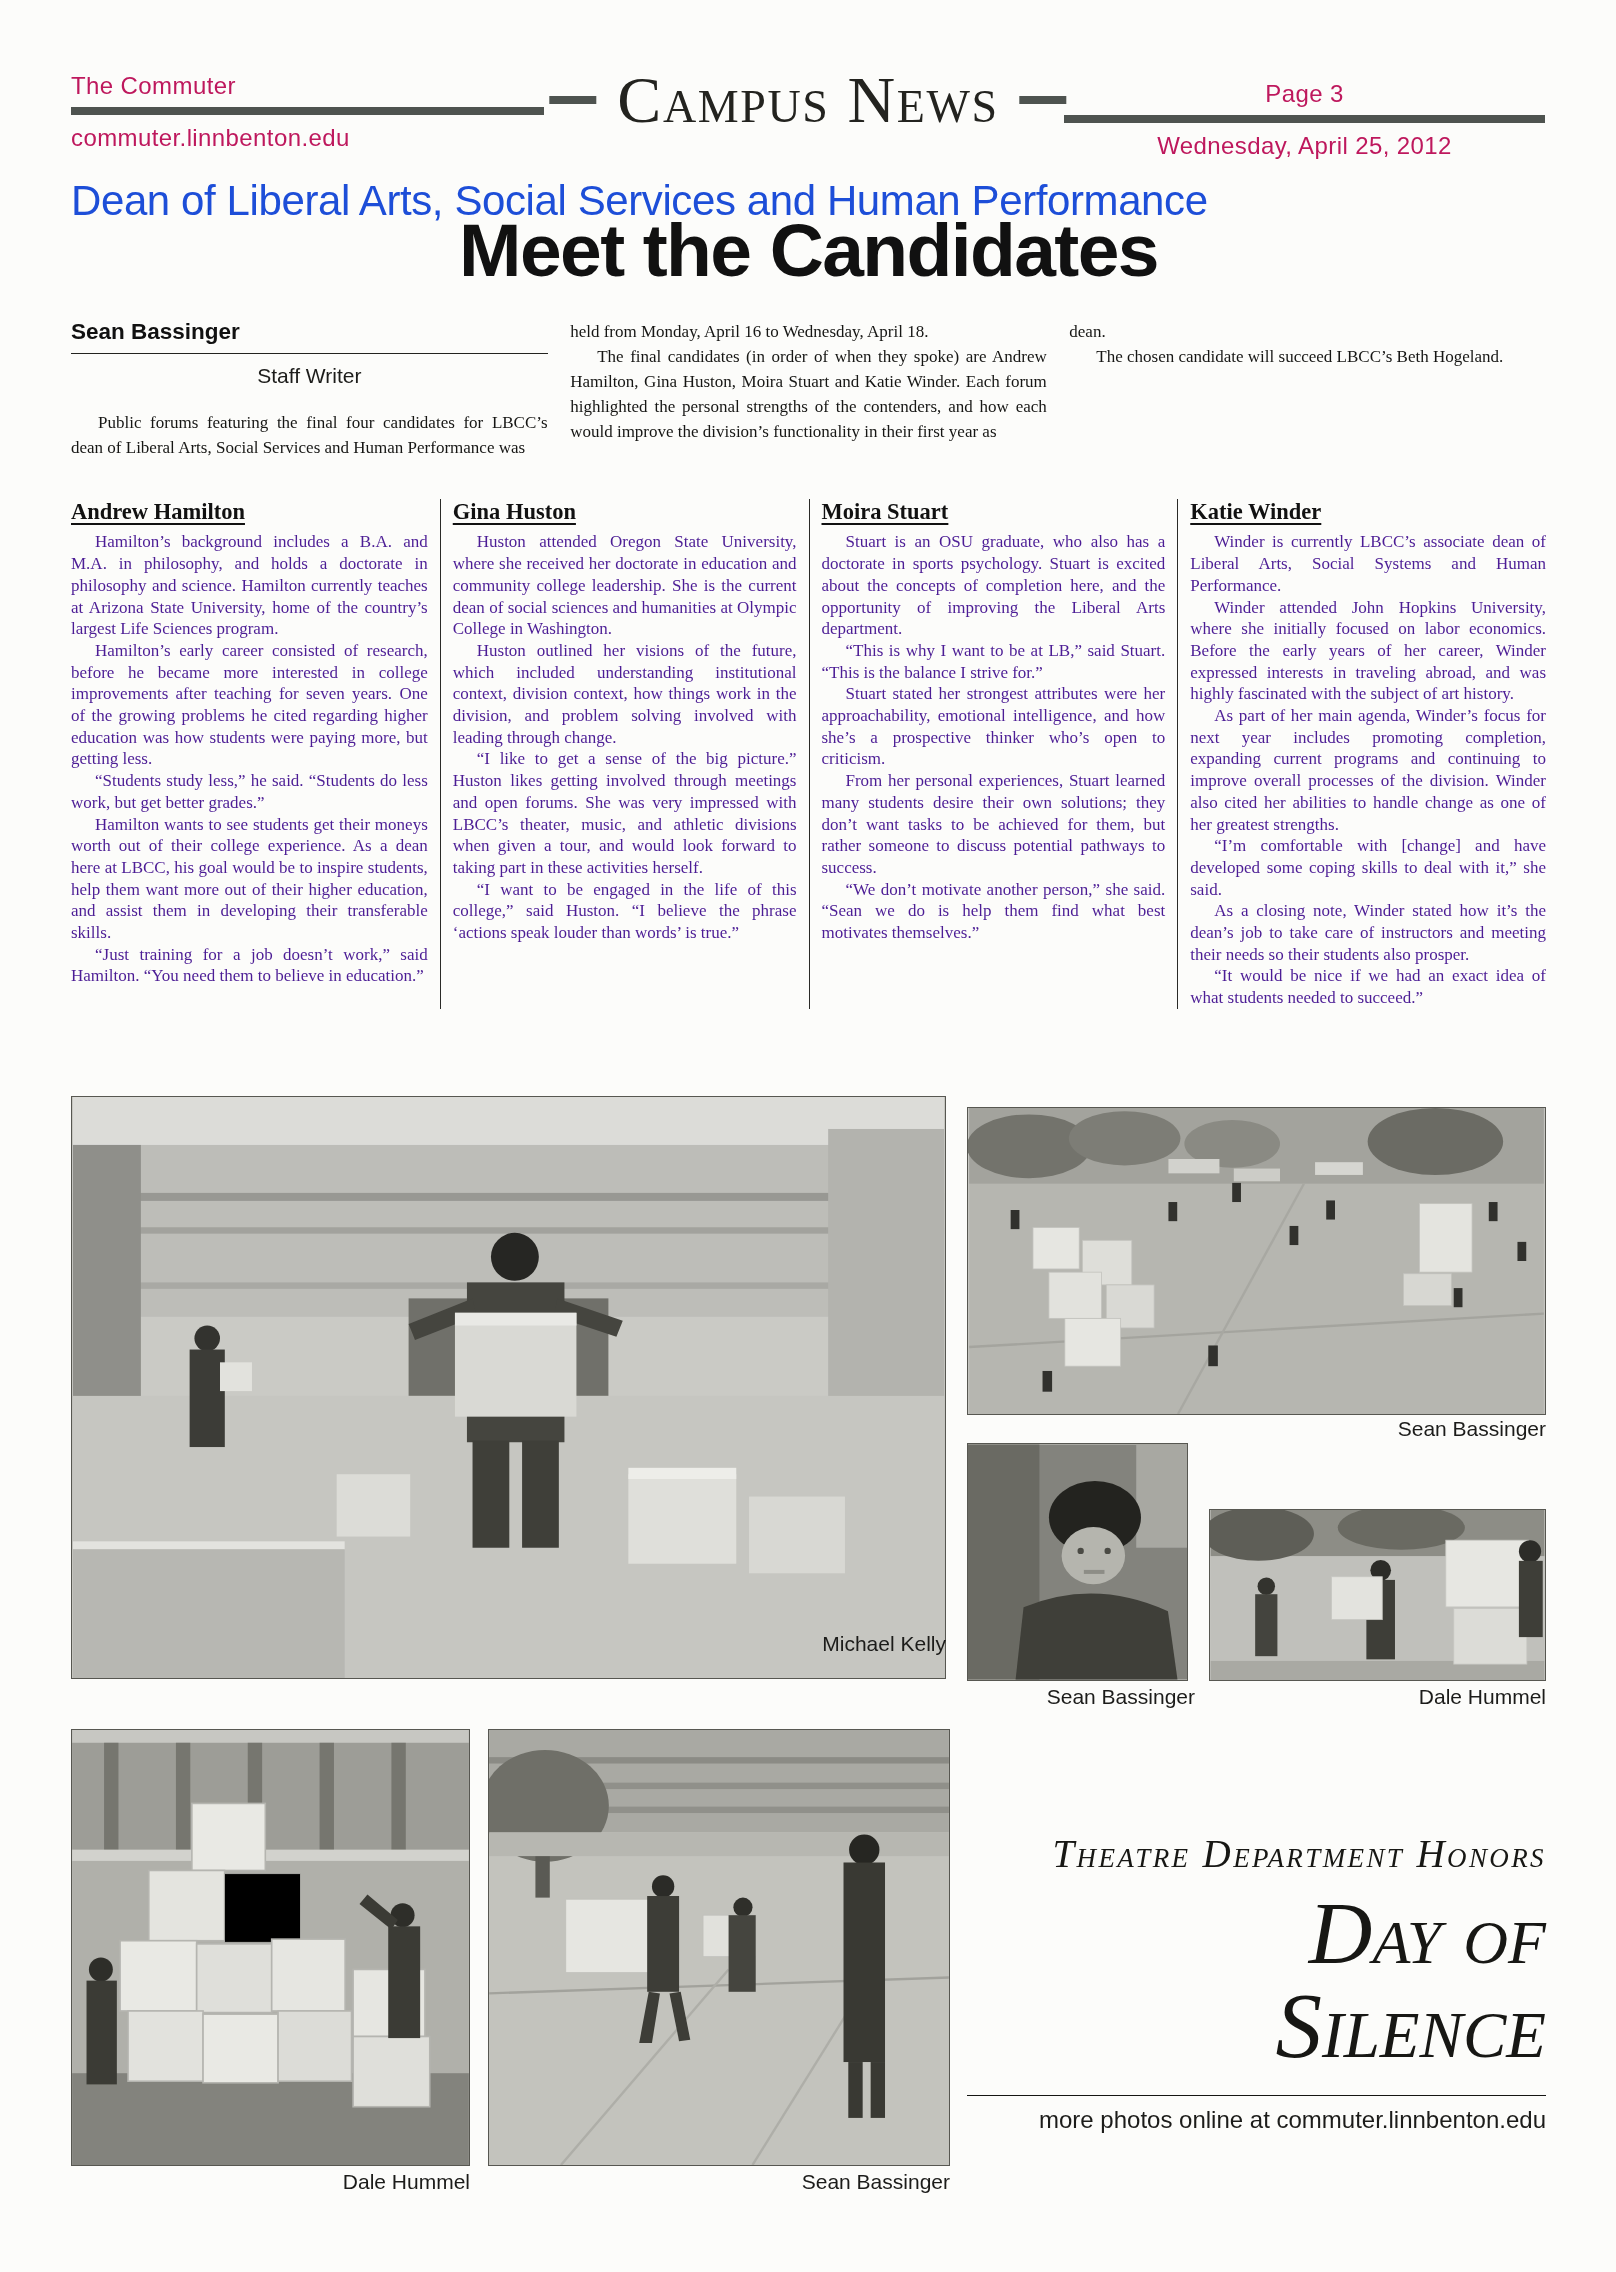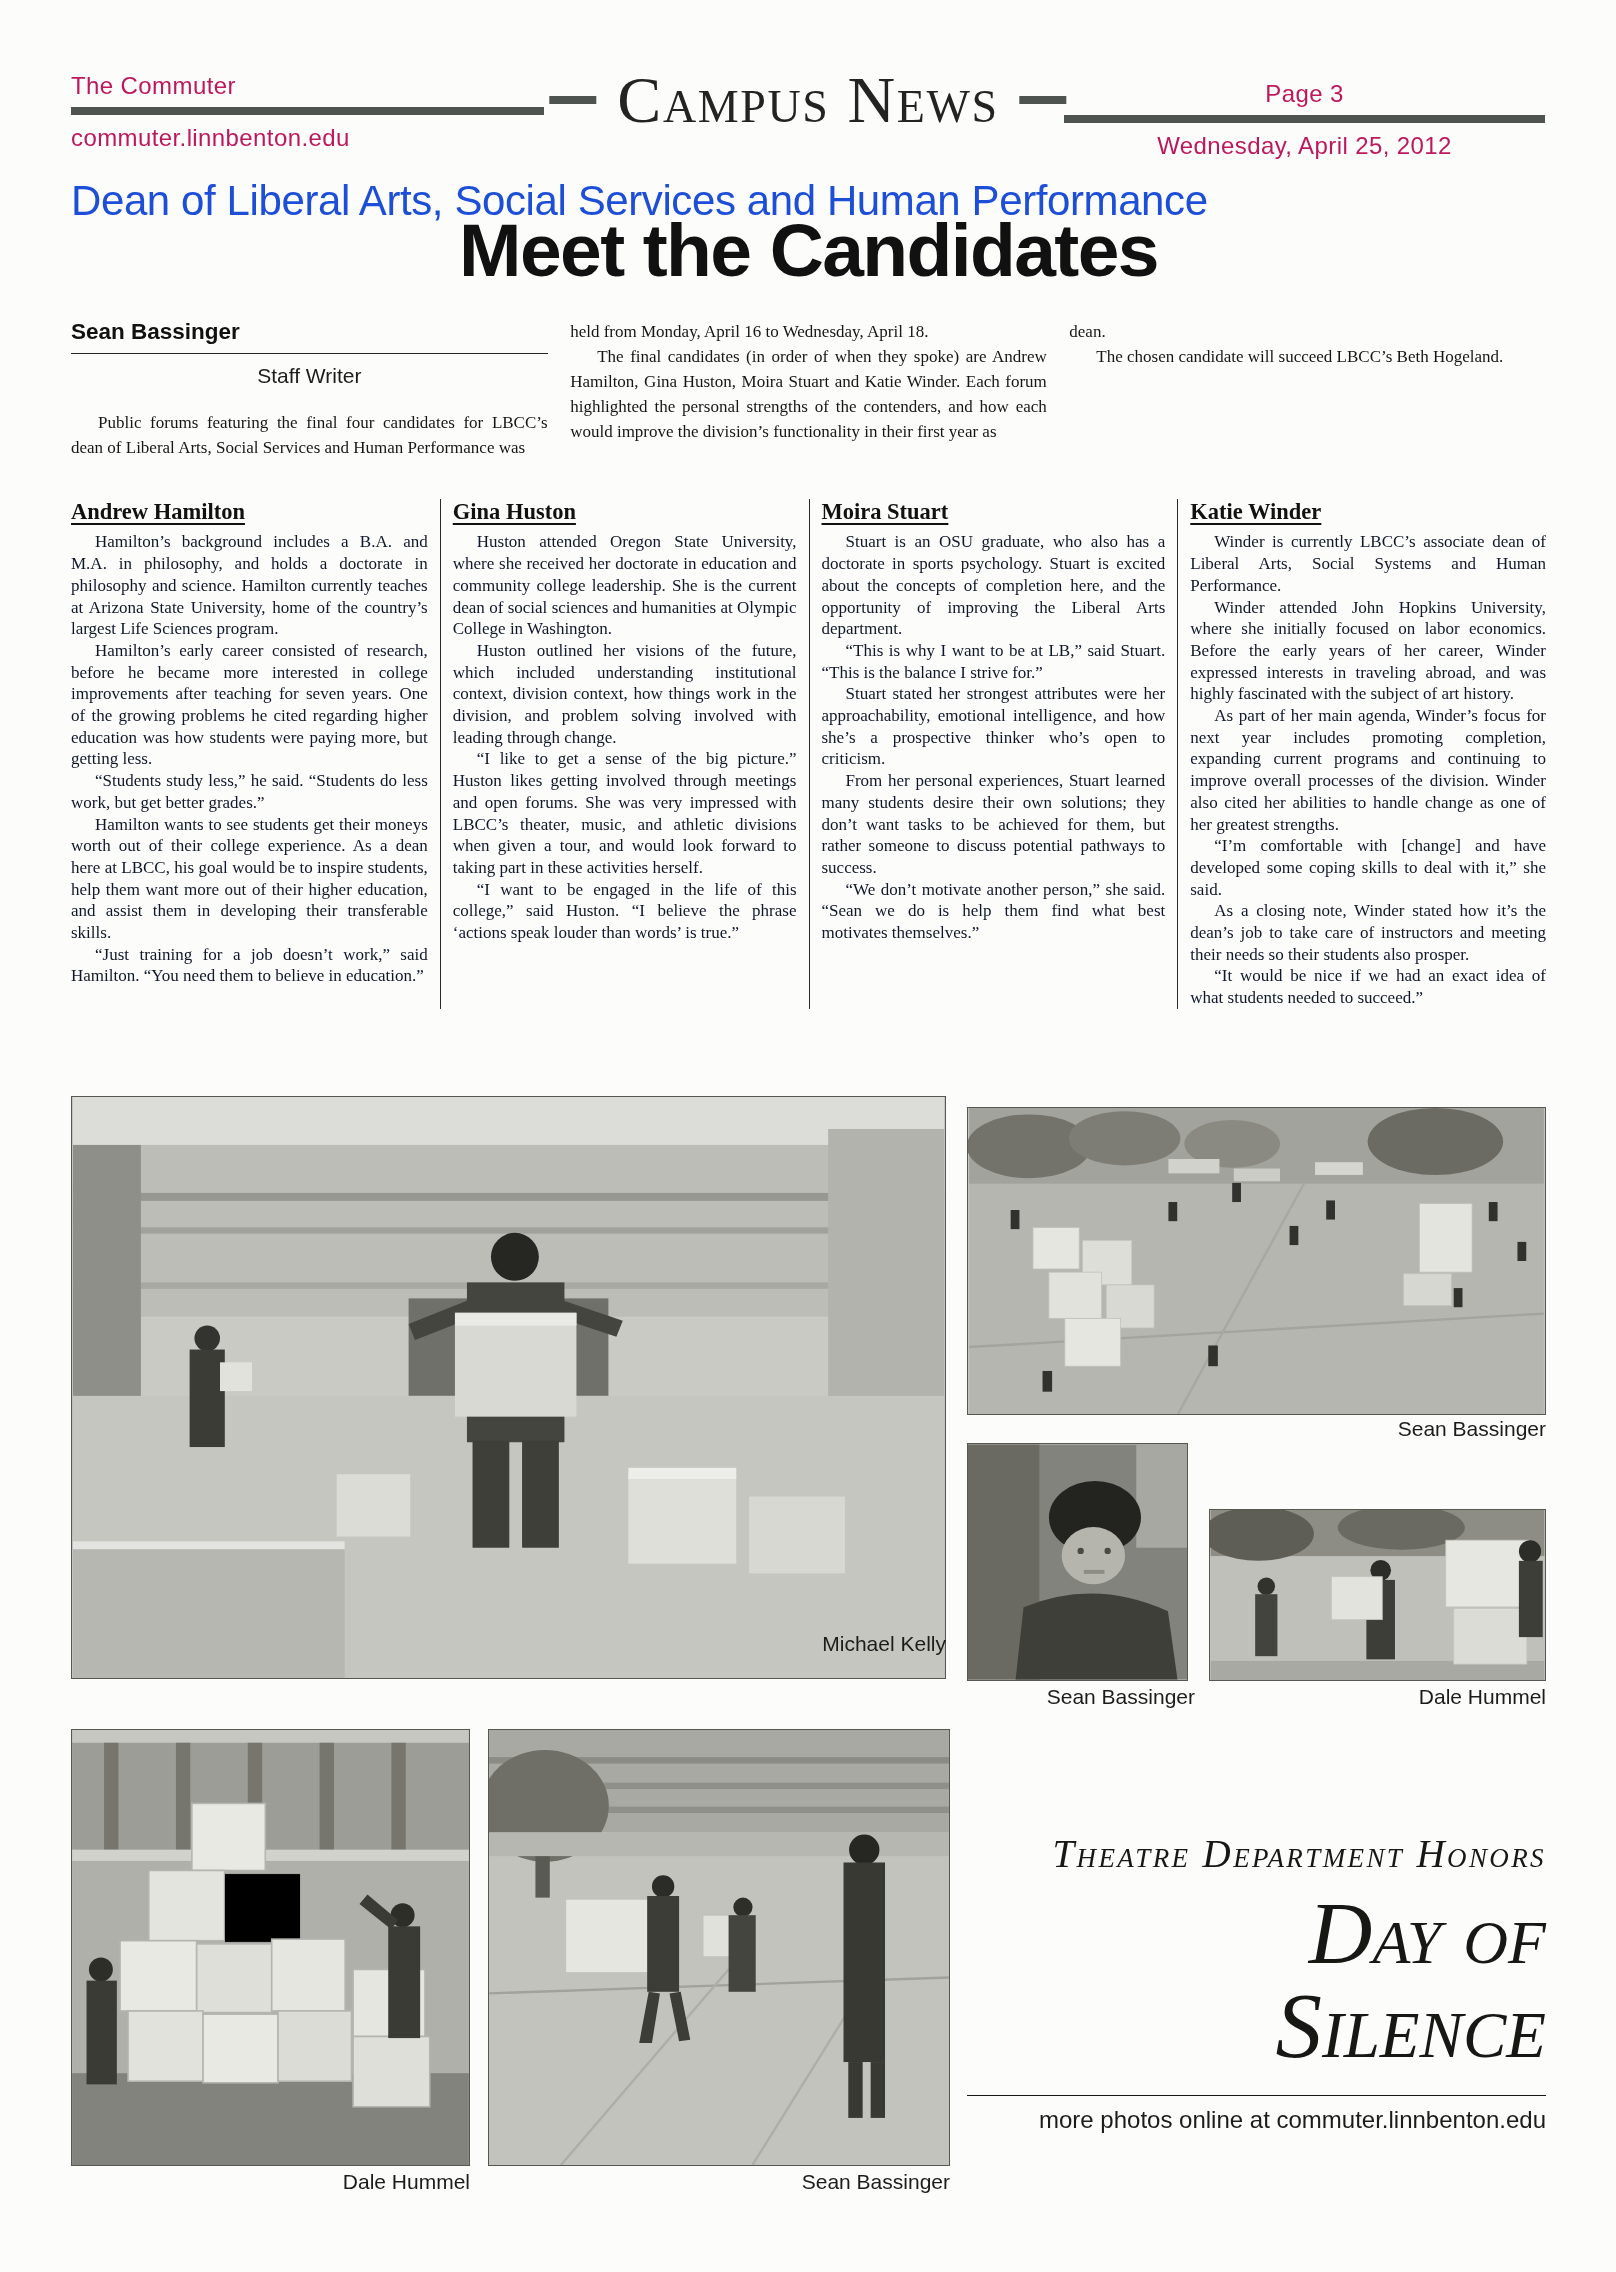--- a/index.html
+++ b/index.html
@@ -36,21 +36,21 @@
   
   .candidates{position:absolute;left:71px;top:499px;width:1475px;
               display:grid;grid-template-columns:repeat(4,1fr);}
   .candidate{padding:0 12px;}
   .candidate:first-child{padding-left:0;}
   .candidate:last-child{padding-right:0;}
   .candidate + .candidate{border-left:1.6px solid #2a2a27;}
   .cand-name{font-family:"Liberation Serif",serif;font-size:22.5px;font-weight:bold;margin:0 0 6.4px;
              text-decoration:underline;text-decoration-thickness:1.6px;text-underline-offset:4px;color:#111;}
   .cand-body .para{font-family:"Liberation Serif",serif;font-size:17px;line-height:21.7px;
-                   text-align:justify;text-indent:24px;margin:0;color:#0f172a;}
+                   text-align:justify;text-indent:24px;margin:0;color:#4c1d95;}
 
   
   .photo{position:absolute;border:1.6px solid #575751;box-sizing:border-box;overflow:hidden;background:#c4c4bf;}
   .photo svg{display:block;width:100%;height:100%;}
   .ph-large{left:71px;top:1096px;width:875px;height:583px;}
   .ph-aerial{left:967px;top:1107px;width:579px;height:308px;}
   .ph-portrait{left:967px;top:1443px;width:221px;height:238px;}
   .ph-carry{left:1209px;top:1509px;width:337px;height:172px;}
   .ph-stacks{left:71px;top:1729px;width:399px;height:437px;}
   .ph-walkway{left:488px;top:1729px;width:462px;height:437px;}

